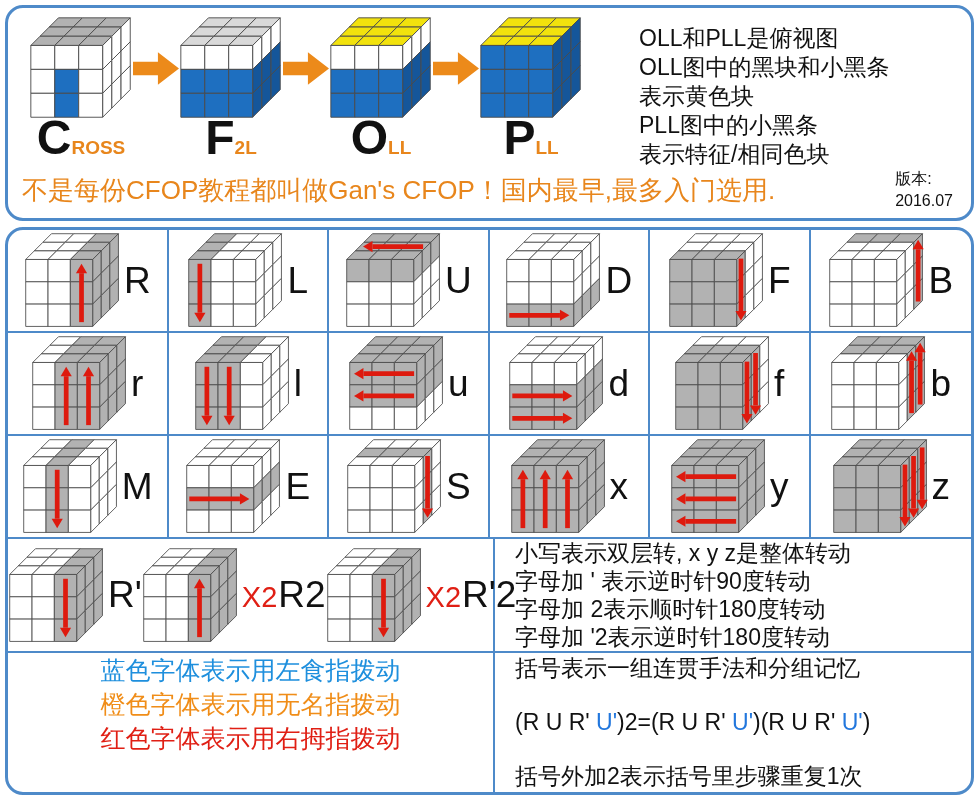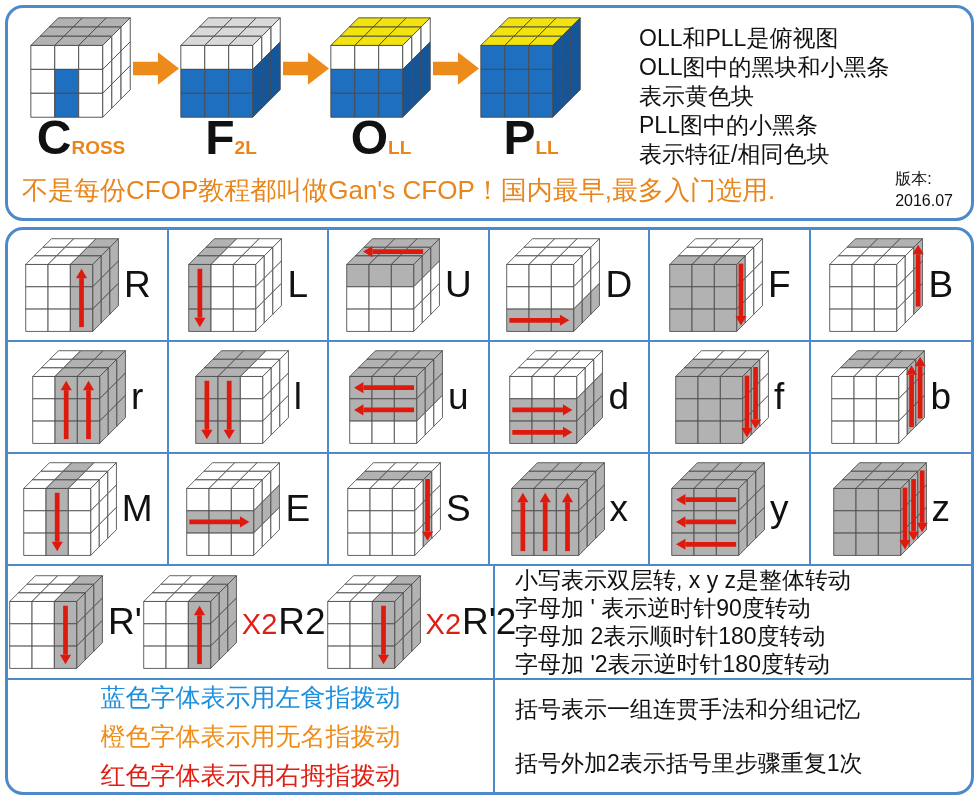--- a/index.html
+++ b/index.html
@@ -37,21 +37,21 @@
 
   .special-row{display:flex;height:114px;grid-template-columns:none;}
   .special-cubes{width:487px;display:flex;justify-content:space-around;
     align-items:center;border-right:2px solid #4e8ac9;flex:none;}
   .scell{display:flex;align-items:center;}
   .text-cell{flex:1;display:flex;flex-direction:column;justify-content:center;
     padding-left:20px;font-size:23px;line-height:28px;color:#111;}
 
   .bottom-row{display:flex;flex:1;height:auto;border-bottom:none;grid-template-columns:none;}
   .finger-cell{width:487px;flex:none;display:flex;flex-direction:column;
-    justify-content:space-between;align-items:center;border-right:2px solid #4e8ac9;
+    justify-content:flex-start;align-items:center;border-right:2px solid #4e8ac9;
     font-size:25px;line-height:34px;}
   .bracket-cell{font-size:23px;line-height:31px;gap:23px;}
 </style>
 </head>
 <body>
 
 <div class="page">
 
   <section class="top-box">
     <div class="top-main">
@@ -979,18 +979,19 @@
         </div>
     </div>
     <div class="nrow bottom-row" id="nrow4">
       <div class="finger-cell" id="fingerNotes">
           <div style="color: rgb(30, 143, 221);">蓝色字体表示用左食指拨动</div>
           <div style="color: rgb(240, 141, 24);">橙色字体表示用无名指拨动</div>
           <div style="color: rgb(224, 31, 20);">红色字体表示用右拇指拨动</div>
         </div>
       <div class="text-cell bracket-cell">
         <div>括号表示一组连贯手法和分组记忆</div>
+        <div id="formulaLine"><span>(R U R' </span><span style="color: rgb(34, 119, 221);">U'</span><span>)2=(R U R' </span><span style="color: rgb(34, 119, 221);">U'</span><span>)(R U R' </span><span style="color: rgb(34, 119, 221);">U'</span><span>)</span></div>
         <div>括号外加2表示括号里步骤重复1次</div>
       </div>
     </div>
   </section>
 
 </div>
 
 </body></html>

